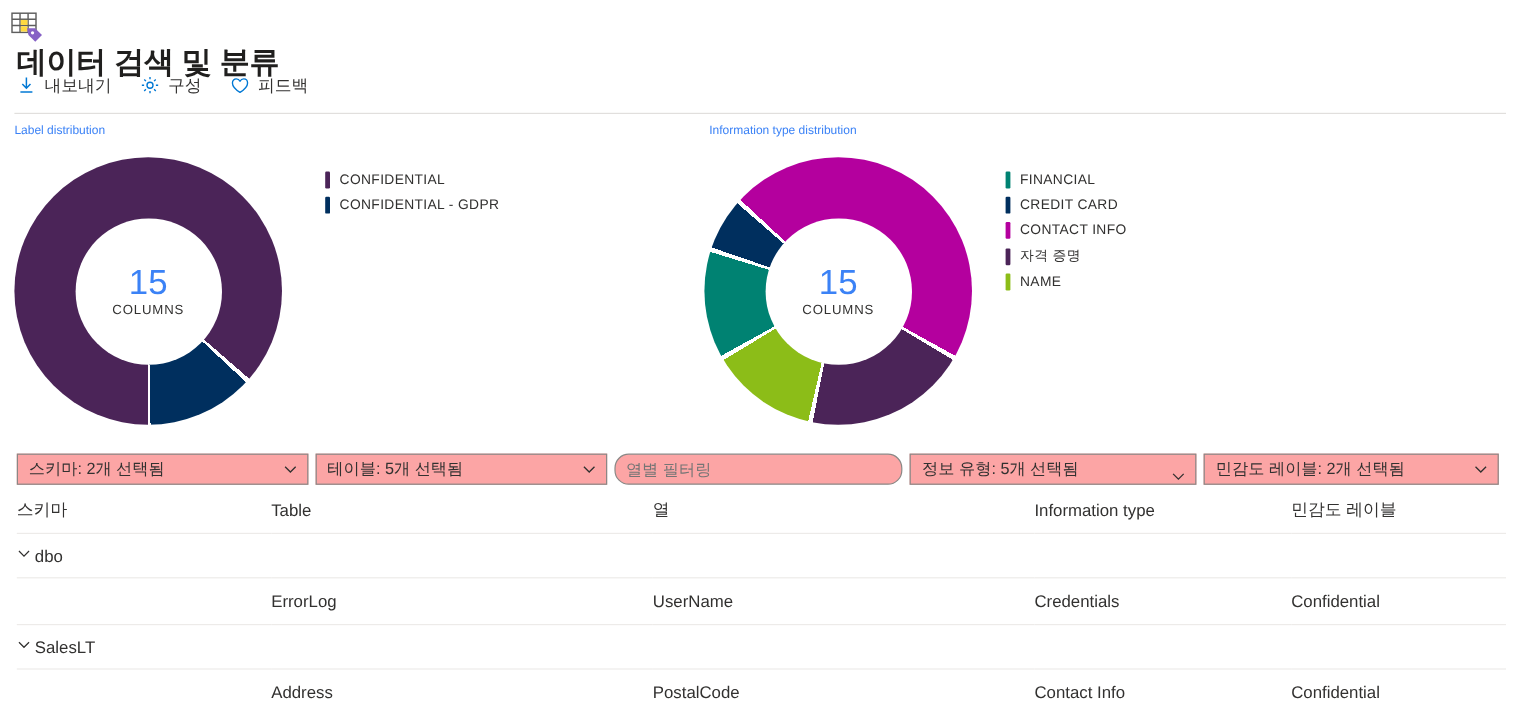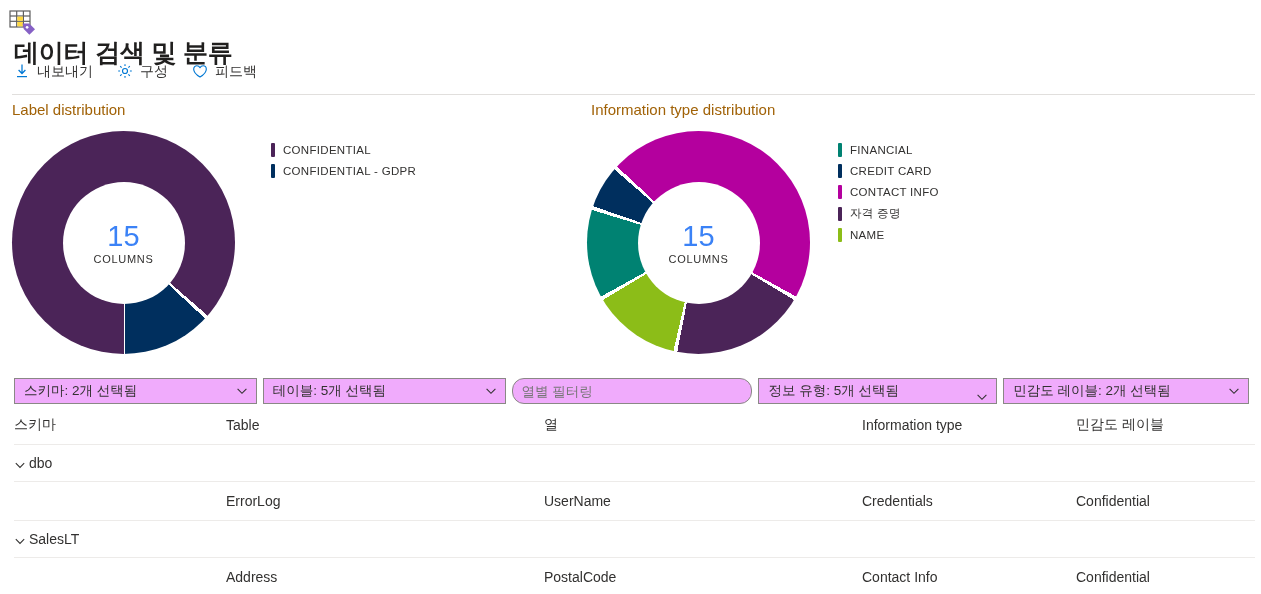--- a/index.html
+++ b/index.html
@@ -88,22 +88,22 @@
     padding-top: 6px;
   }
   .chart-block {
     display: flex;
     flex-direction: column;
   }
   .chart-block.first { width: 575px; padding-left: 12px; }
   .chart-block.second { width: 640px; padding-left: 0px; }
 
   .chart-title {
-    font-size: 15px;
-    color: #a16207;
+    font-size: 10px;
+    color: #3b82f6;
     line-height: 18px;
     font-weight: 400;
   }
   .chart-title.indent-a { padding-left: 0px; }
   .chart-title.indent-b { padding-left: 4px; }
 
   .chart-body {
     display: flex;
     align-items: flex-start;
     margin-top: 12px;
@@ -177,21 +177,21 @@
   .filters-row {
     display: flex;
     align-items: center;
     gap: 6px;
     padding: 0 12px 0 14px;
     margin-top: 24px;
   }
   .filter-control {
     height: 26px;
     border: 1px solid #8a8886;
-    background: #f0abfc;
+    background: #fca5a5;
     display: flex;
     align-items: center;
     padding: 0 7px 0 9px;
     box-sizing: border-box;
     font-size: 13.5px;
     color: #323130;
     cursor: pointer;
     position: relative;
   }
   .filter-control .fc-text {
@@ -239,21 +239,21 @@
     vertical-align: middle;
   }
   .col-schema { width: 212px; }
   .col-table  { width: 318px; margin-left: 32px; }
   .col-column { width: 318px; }
   .col-infotype { width: 214px; }
   .col-label  { width: 179px; }
 
   .group-cell {
     display: flex;
-    align-items: flex-end;
+    align-items: flex-start;
     gap: 3px;
   }
   .chev-sm {
     width: 12px;
     height: 12px;
     display: inline-flex;
     align-items: center;
     justify-content: center;
     color: #323130;
     flex: 0 0 12px;

